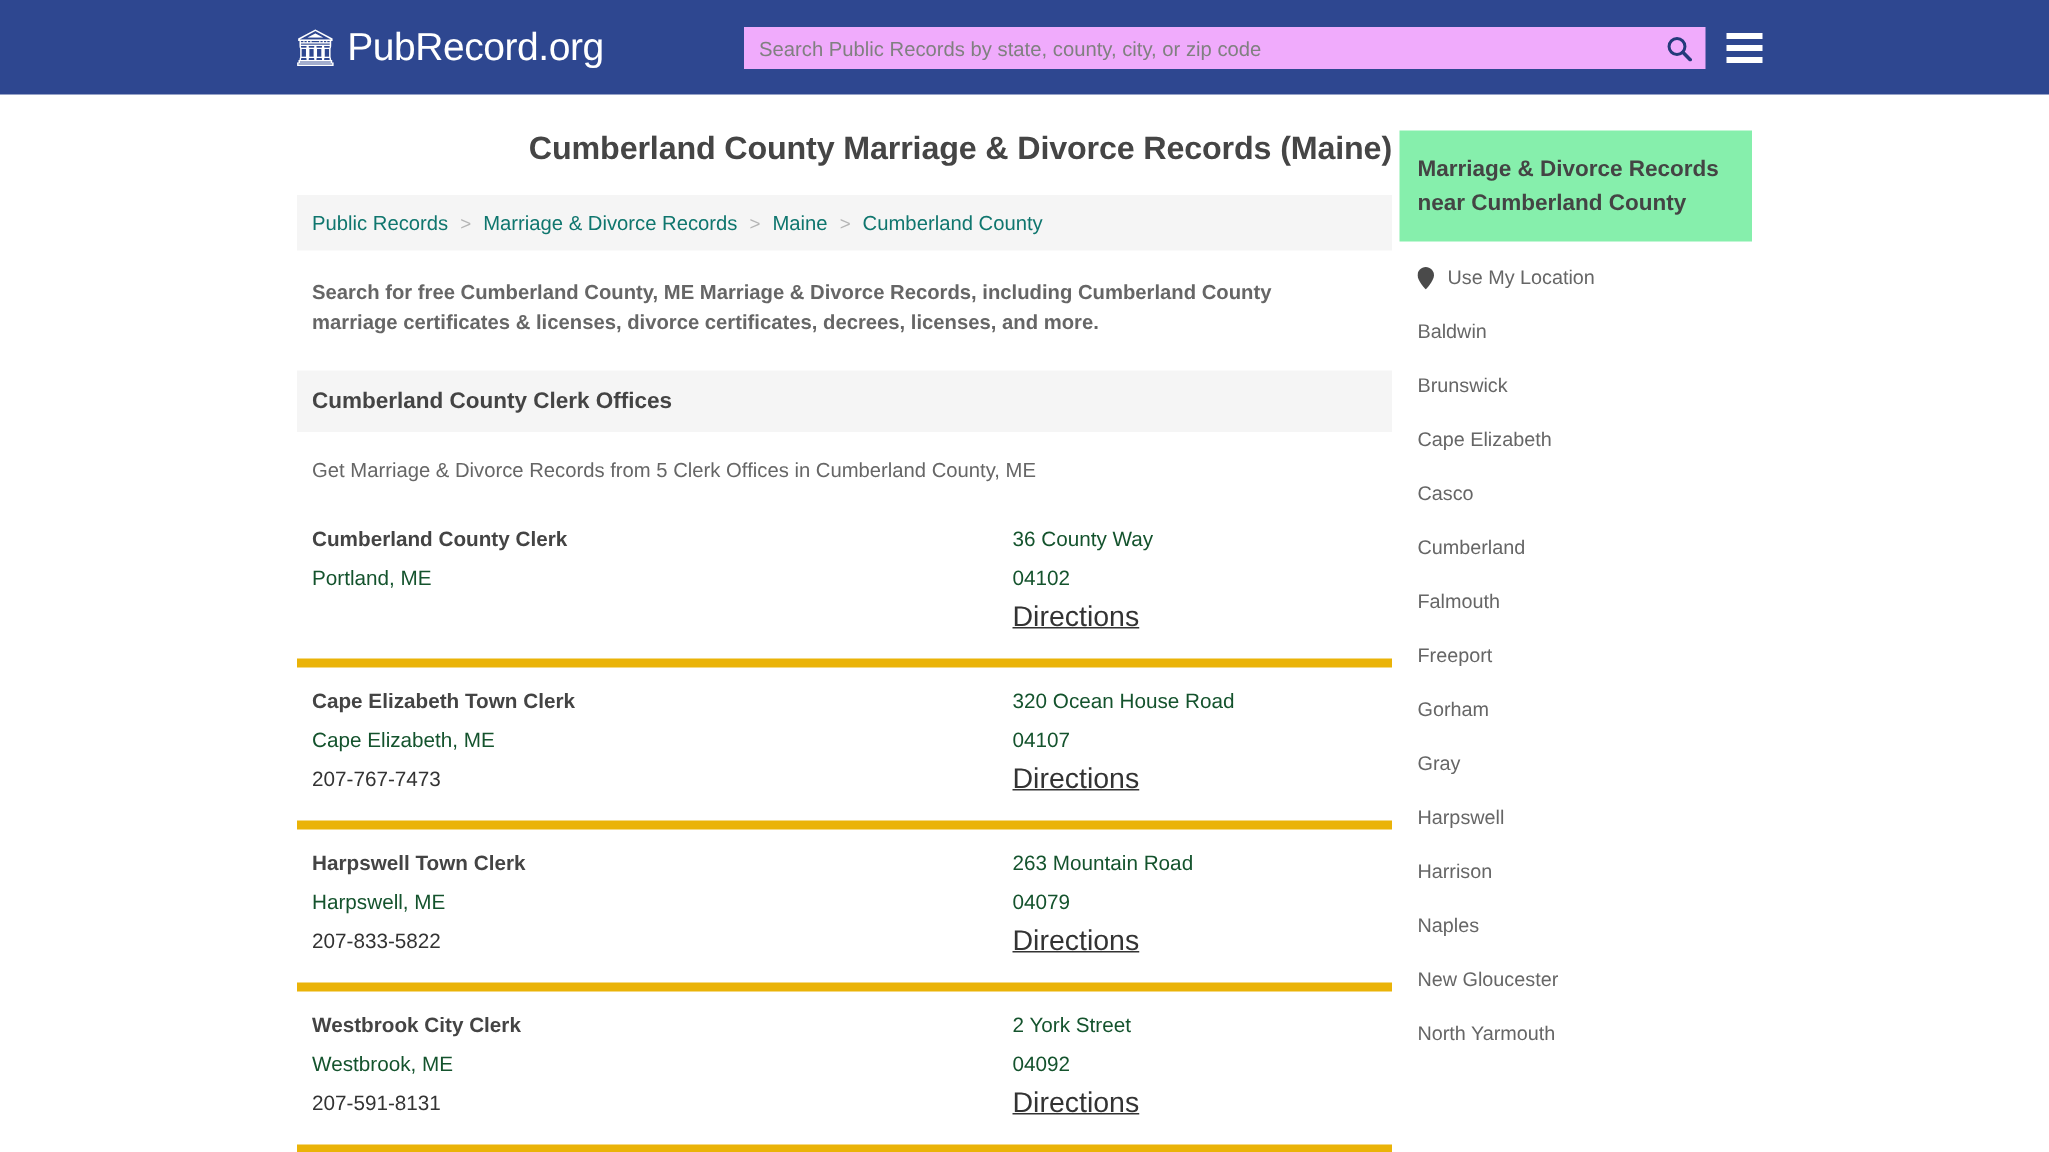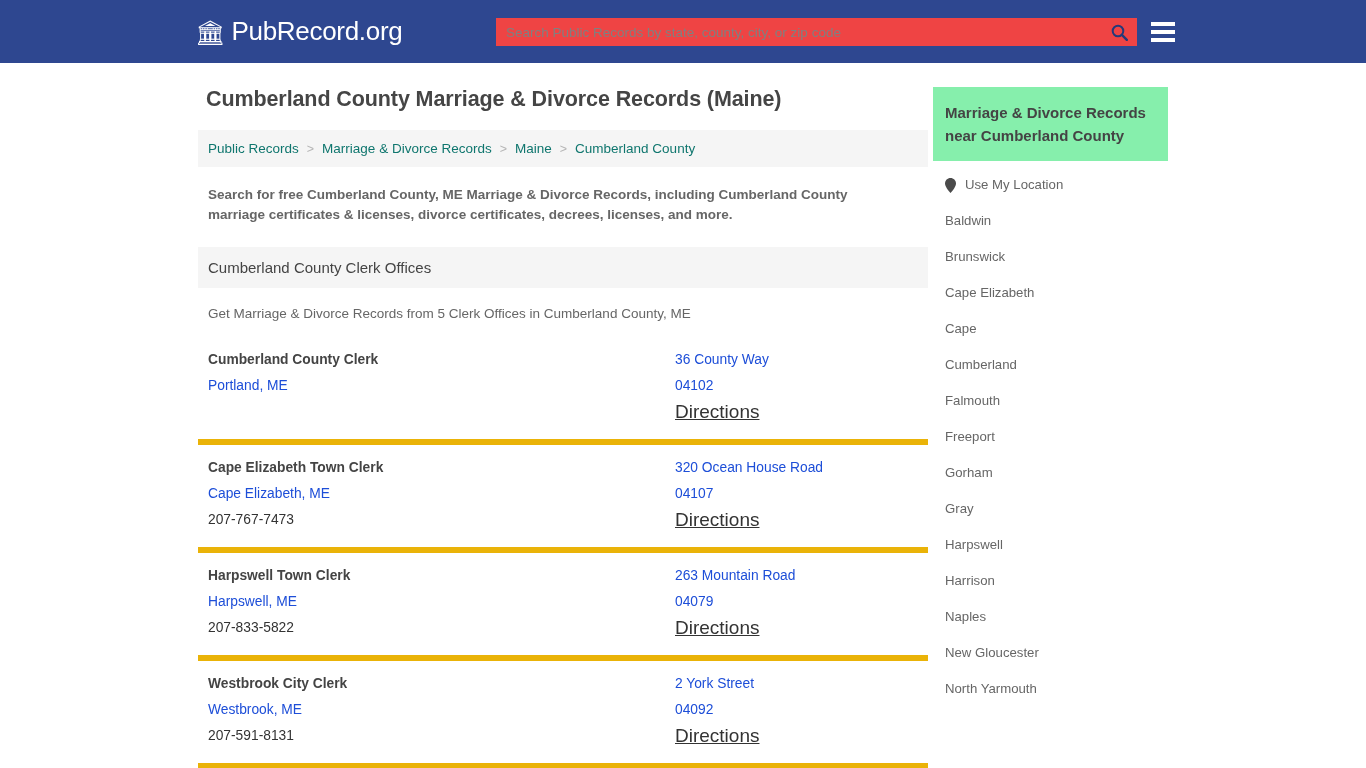--- a/index.html
+++ b/index.html
@@ -42,21 +42,21 @@
     letter-spacing: -0.3px;
     color: #ffffff;
   }
 
   .search-wrap {
     position: absolute;
     left: 496px;
     top: 18px;
     width: 641px;
     height: 28px;
-    background: #ef4444;
+    background: #f0abfc;
     display: flex;
     align-items: center;
   }
   .search-input {
     flex: 1;
     height: 100%;
     border: none;
     outline: none;
     padding: 0 10px;
     font-size: 13.5px;
@@ -112,20 +112,21 @@
   .main-col { width: 730px; }
   .side-col { width: 235px; margin-left: 5px; }
 
   h1.page-title {
     font-size: 21.5px;
     font-weight: bold;
     color: #454545;
     padding: 0 0 0 8px;
     margin-bottom: 18px;
     letter-spacing: -0.1px;
+    text-align: right;
   }
 
   
   .breadcrumb {
     background: #f5f5f5;
     padding: 11px 10px;
     font-size: 13.5px;
     color: #777;
     display: flex;
     align-items: center;
@@ -149,21 +150,21 @@
     padding: 18px 10px 0 10px;
     max-width: 700px;
     font-weight: bold;
   }
 
   .section-header {
     background: #f5f5f5;
     padding: 12px 10px;
     margin-top: 22px;
     font-size: 15px;
-    font-weight: normal;
+    font-weight: bold;
     color: #444;
   }
 
   .section-sub {
     font-size: 13.5px;
     color: #666;
     padding: 18px 10px 0 10px;
   }
 
   
@@ -178,21 +179,21 @@
   .office-left { width: 467px; }
   .office-right { flex: 1; }
   .office-name {
     font-size: 13.8px;
     font-weight: bold;
     color: #444;
     line-height: 26px;
   }
   .office-city, .office-street, .office-zip {
     font-size: 13.8px;
-    color: #1d4ed8;
+    color: #14532d;
     line-height: 26px;
   }
   .office-phone {
     font-size: 13.8px;
     color: #333;
     line-height: 26px;
   }
   .office-directions {
     font-size: 19px;
     line-height: 26px;
@@ -366,21 +367,21 @@
         <div class="side-item">
           <span>Baldwin</span>
         </div>
         <div class="side-item">
           <span>Brunswick</span>
         </div>
         <div class="side-item">
           <span>Cape Elizabeth</span>
         </div>
         <div class="side-item">
-          <span>Cape</span>
+          <span>Casco</span>
         </div>
         <div class="side-item">
           <span>Cumberland</span>
         </div>
         <div class="side-item">
           <span>Falmouth</span>
         </div>
         <div class="side-item">
           <span>Freeport</span>
         </div>

